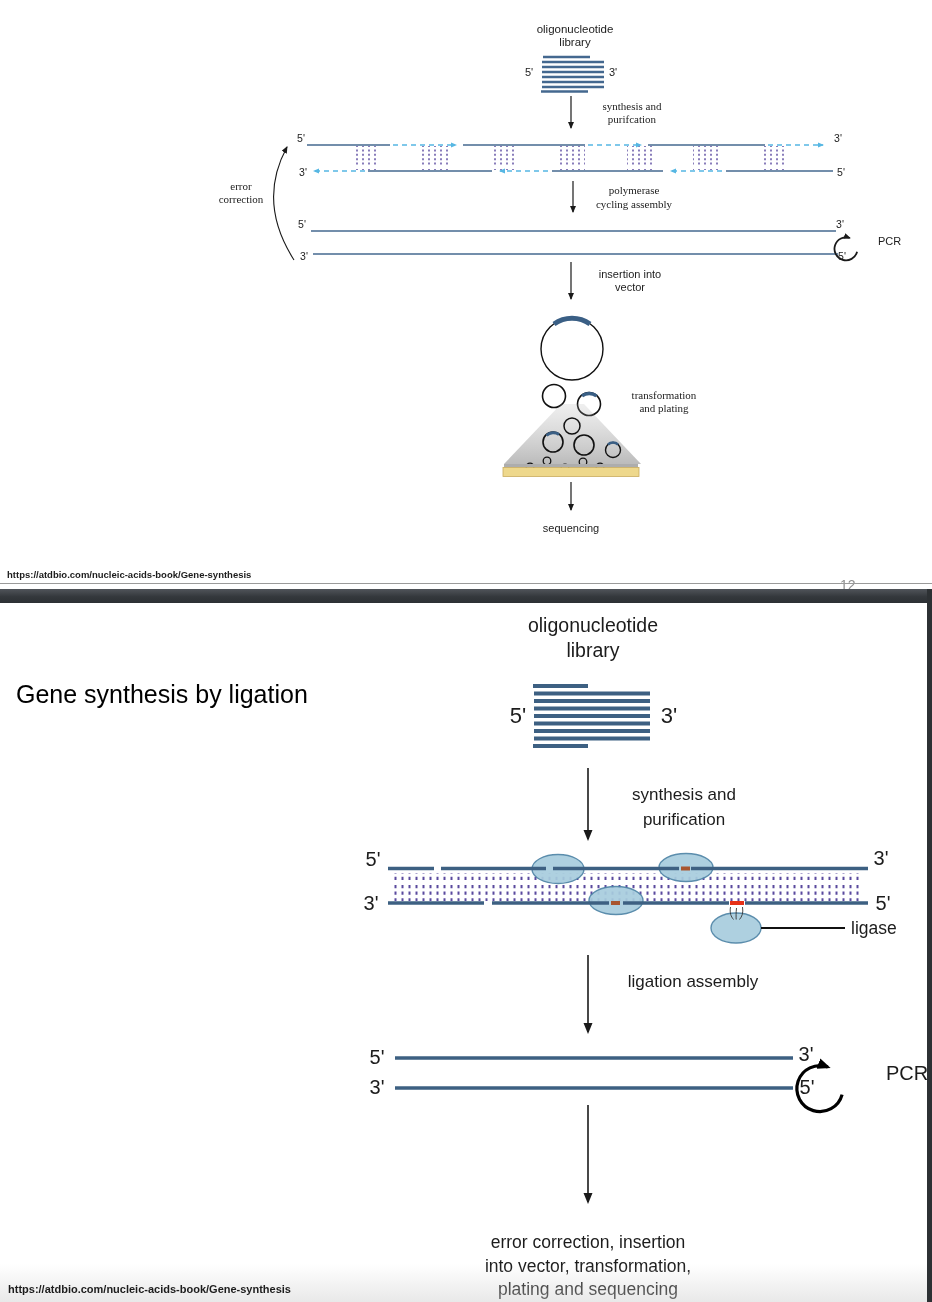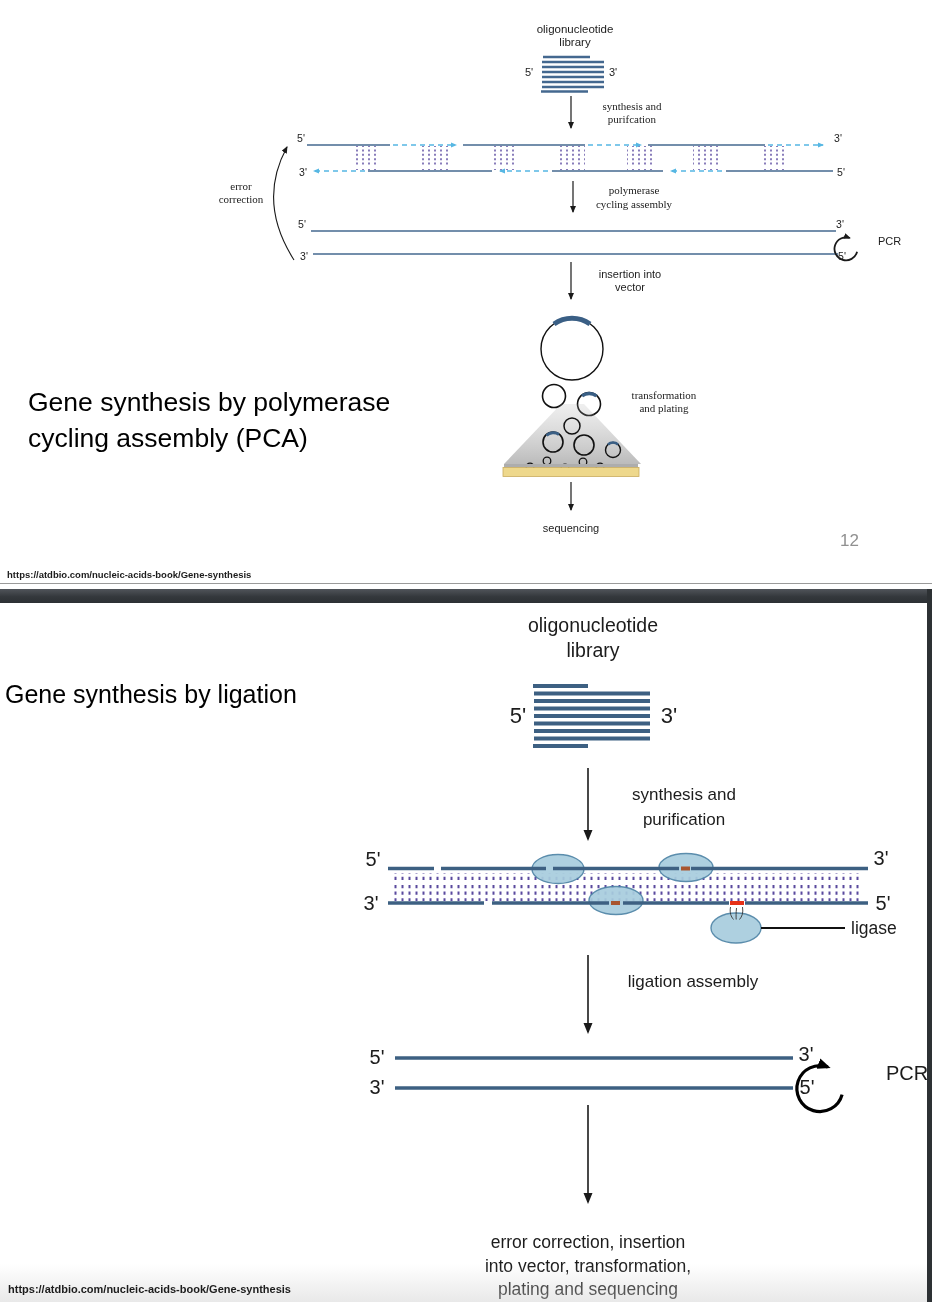--- a/index.html
+++ b/index.html
@@ -5,41 +5,37 @@
   html,body{margin:0;padding:0;background:#fff;}
   body{width:932px;height:1302px;position:relative;overflow:hidden;
        font-family:"Liberation Sans",sans-serif;color:#111;}
   .slide{position:absolute;left:0;width:932px;background:#fff;}
   #slide1{top:0;height:584px;}
   #slide2{top:603px;height:699px;}
   svg{position:absolute;left:0;top:0;}
   svg text{font-family:"Liberation Sans",sans-serif;fill:#1c1c1c;}
   svg text.serif{font-family:"Liberation Serif",serif;fill:#222;}
   .title1{position:absolute;left:28px;top:384px;font-size:26.5px;line-height:36px;color:#000;}
-  .title2{position:absolute;left:5px;top:679px;font-size:25px;line-height:30px;color:#000;}
+  .title2{position:absolute;left:16px;top:679px;font-size:25px;line-height:30px;color:#000;}
   .url-footer{position:absolute;left:7px;font-size:9.5px;color:#1c1c1c;letter-spacing:0;font-weight:bold;}
   #url1{top:569px;}
   #url2{top:1283px;font-size:11px;left:8px;}
-  .page-number{position:absolute;left:840px;top:531px;font-size:17px;color:#909090;}
+  .page-number{position:absolute;left:840px;top:577px;font-size:14px;color:#909090;}
   .slide-edge-line{position:absolute;left:0;top:583px;width:932px;height:1px;background:#9a9a9a;}
   .divider{position:absolute;left:0;top:589px;width:932px;height:14px;
            background:linear-gradient(#50545a,#34383c 55%,#2c3034);}
   .right-strip{position:absolute;left:927px;top:589px;width:5px;height:713px;background:#2d3134;}
   .bottom-fade{position:absolute;left:0;bottom:0;width:927px;height:38px;
            background:linear-gradient(rgba(255,255,255,0),rgba(205,205,205,.45));pointer-events:none;}
 </style>
 </head>
 <body>
 
 <section class="slide" id="slide1">
 
-  <div class="title1">
-    <div>Gene synthesis by polymerase</div>
-    <div>cycling assembly (PCA)</div>
-  </div>
 
   <svg width="932" height="584" viewBox="0 0 932 584">
     <defs>
       <marker id="ah" markerUnits="userSpaceOnUse" markerWidth="9" markerHeight="8" refX="6" refY="3" orient="auto">
         <path d="M0,0 L7,3 L0,6 z" fill="#1a1a1a"></path>
       </marker>
       <marker id="ahc" markerUnits="userSpaceOnUse" markerWidth="8" markerHeight="7" refX="5" refY="2.6" orient="auto">
         <path d="M0,0 L6,2.6 L0,5.2 z" fill="#56b7e3"></path>
       </marker>
       <pattern id="hatch1" width="6" height="24" patternUnits="userSpaceOnUse">

